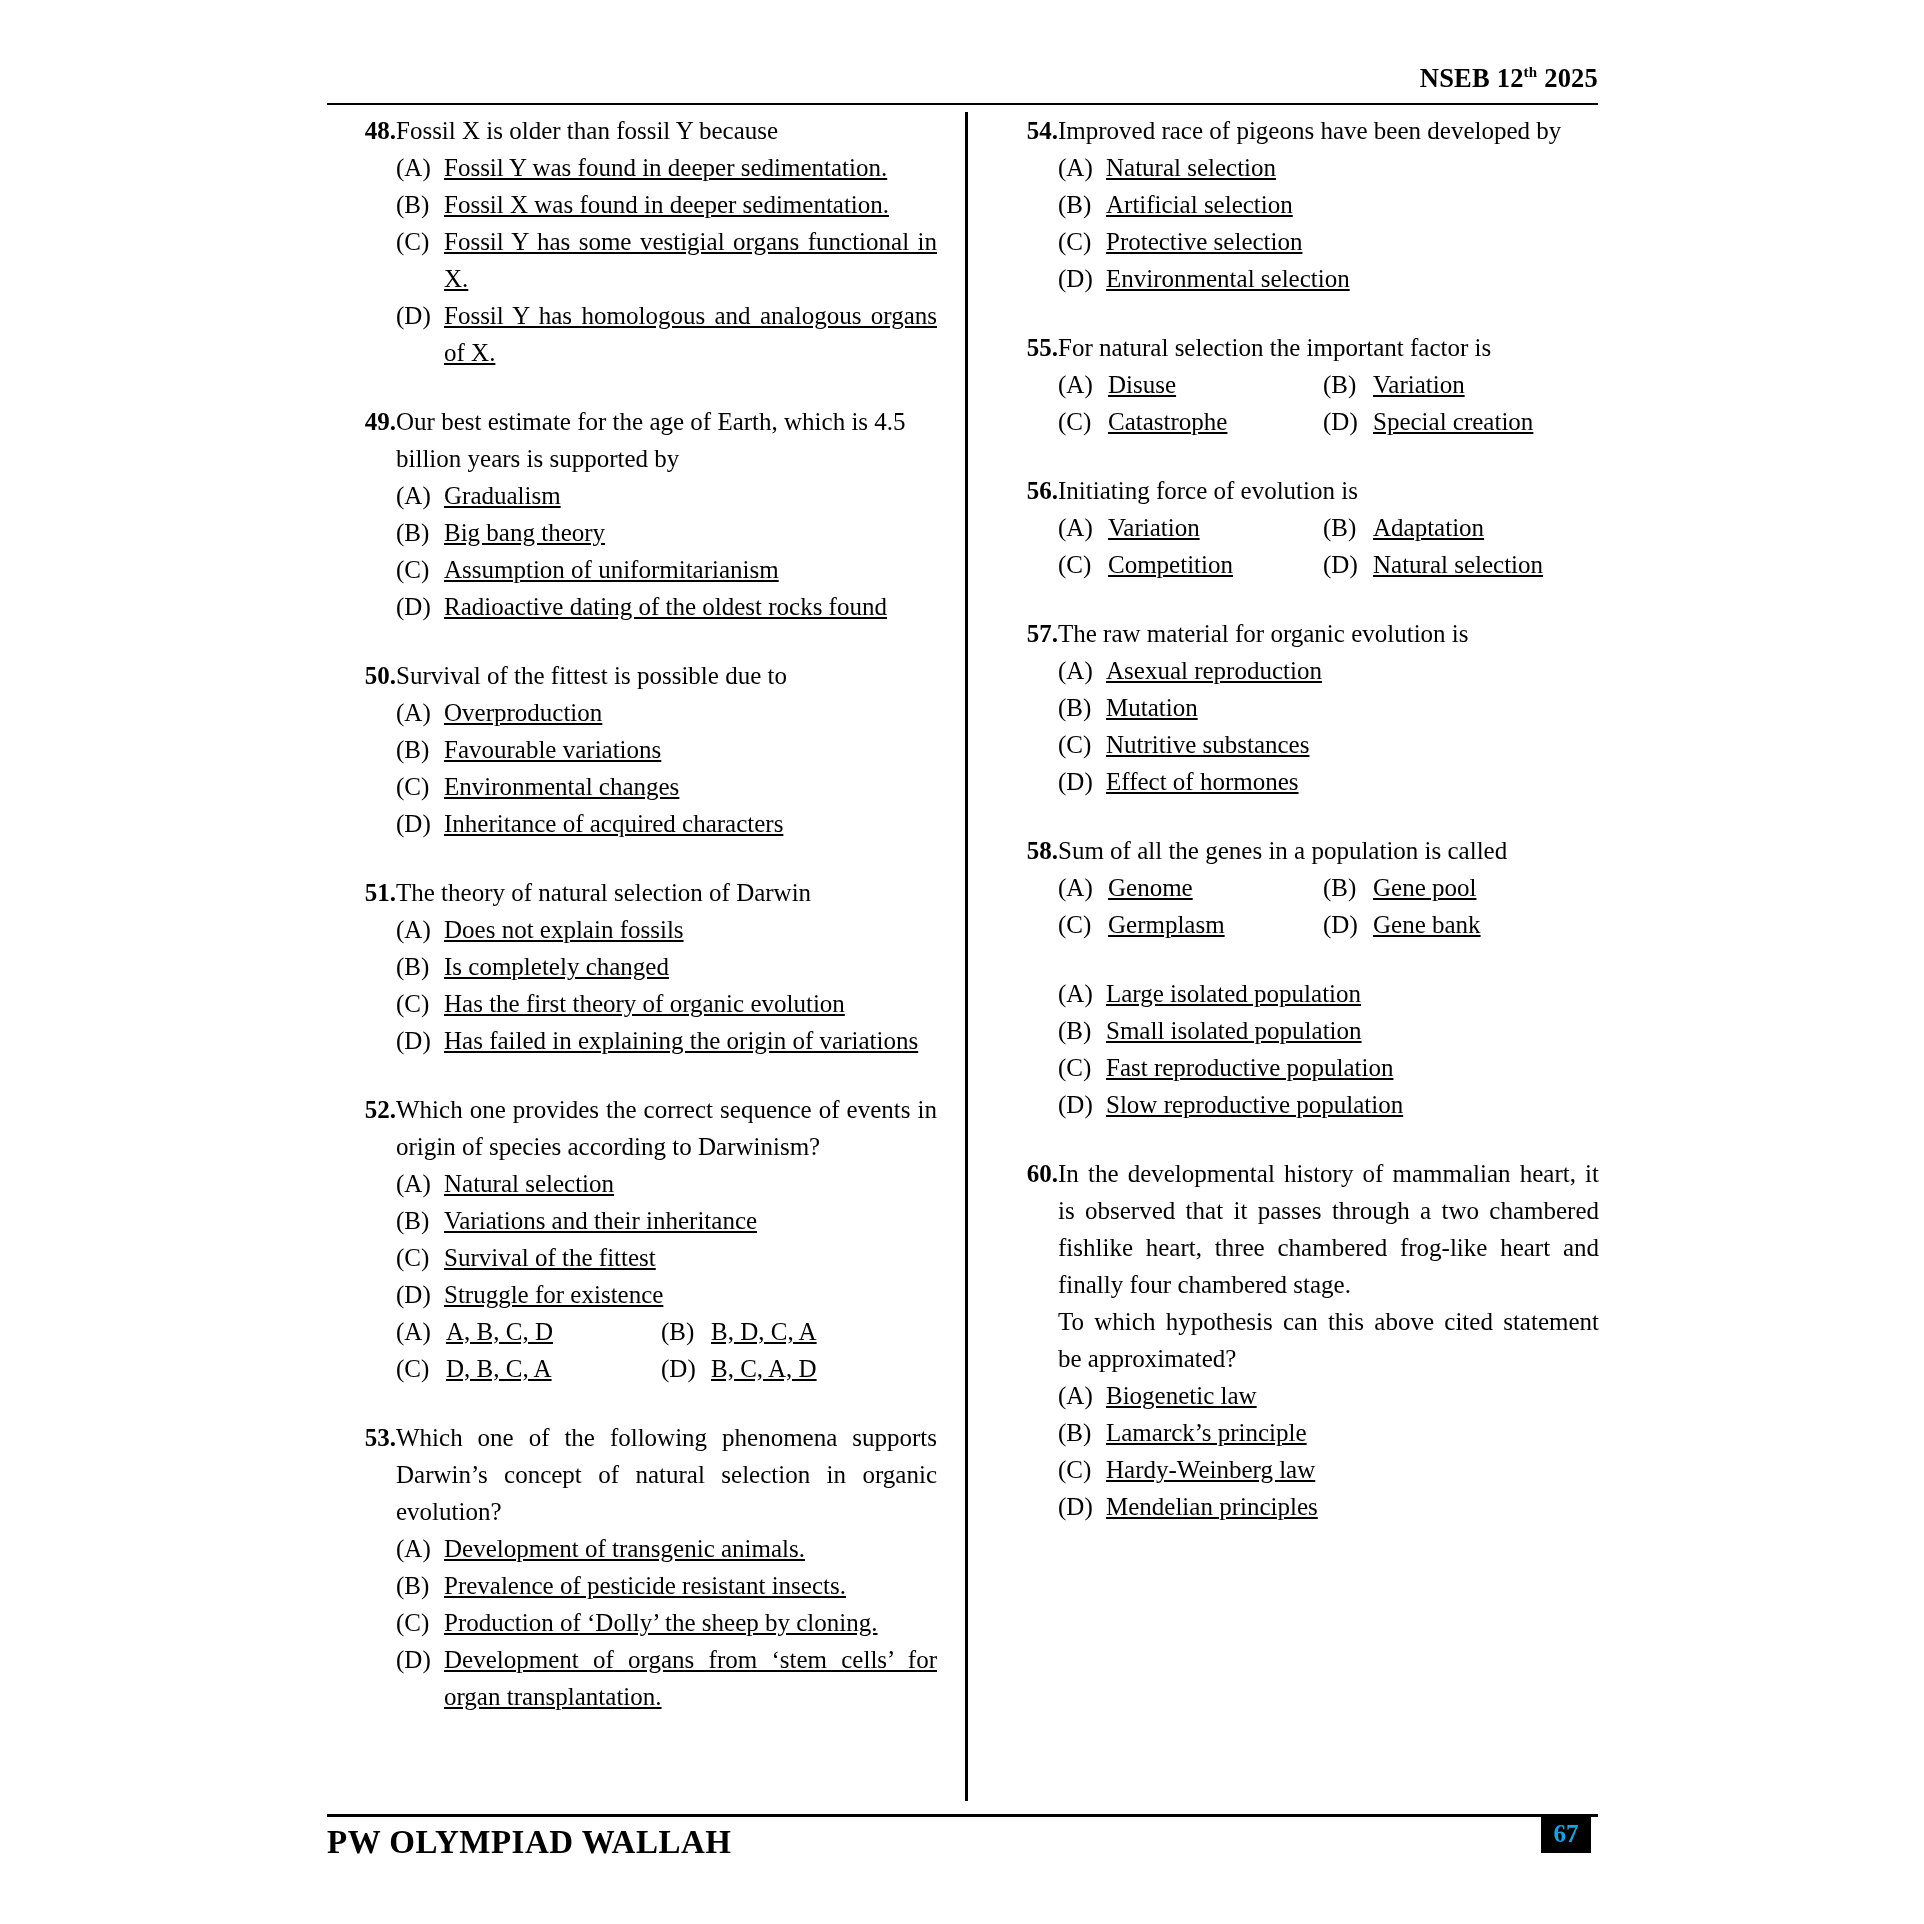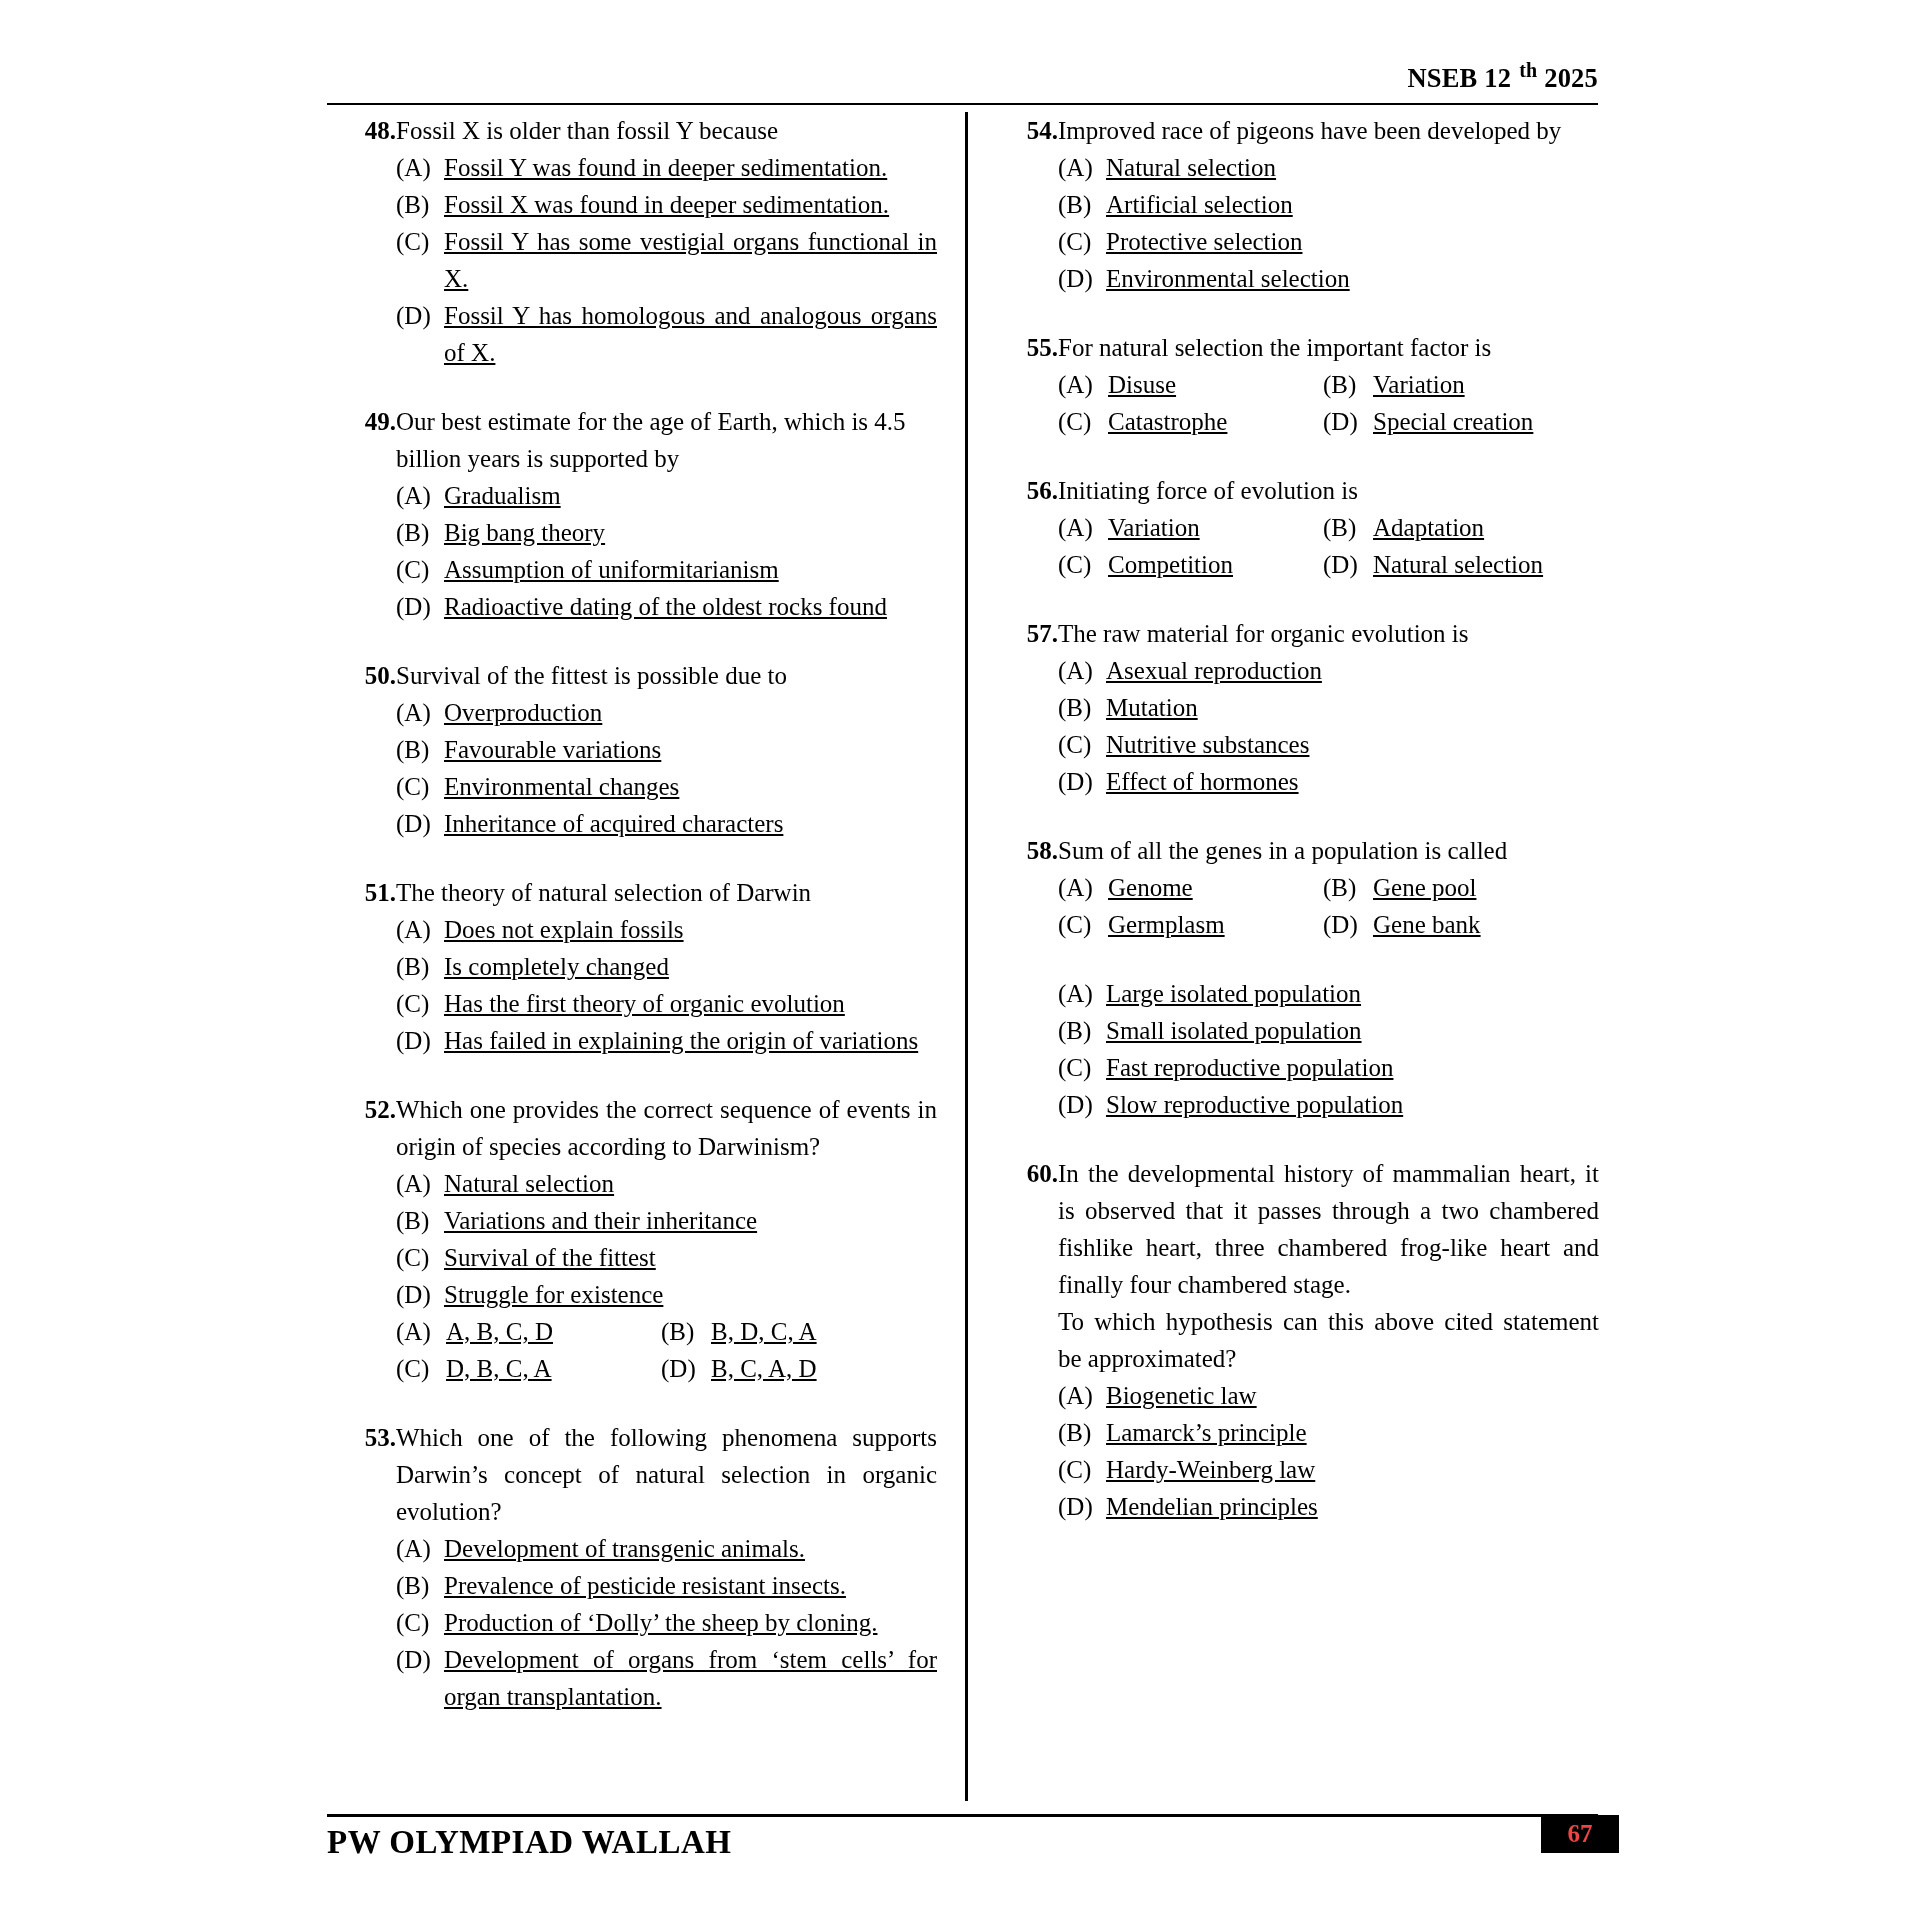--- a/index.html
+++ b/index.html
@@ -29,24 +29,23 @@
     position: absolute;
     left: 0;
     top: 63px;
     width: 1271px;
     text-align: right;
     font-weight: bold;
     font-size: 26.5px;
     letter-spacing: 0.2px;
   }
   .header sup {
-    font-size: 20px;
+    font-size: 15px;
     vertical-align: super;
     line-height: 0;
-    margin-left: 8px;
   }
   .header-rule {
     position: absolute;
     left: 0;
     top: 103px;
     width: 1271px;
     height: 0;
     border-top: 2.4px solid #000;
   }
 
@@ -149,24 +148,24 @@
     left: 0;
     top: 1824px;
     font-weight: bold;
     font-size: 33px;
     letter-spacing: 0.5px;
   }
   .page-badge {
     position: absolute;
     left: 1214px;
     top: 1815px;
-    width: 78px;
+    width: 50px;
     height: 38px;
     background: #000000;
-    color: #ef4444;
+    color: #0ea5e9;
     font-weight: bold;
     font-size: 25px;
     display: flex;
     align-items: center;
     justify-content: center;
   }
 </style>
 </head>
 <body>
 

